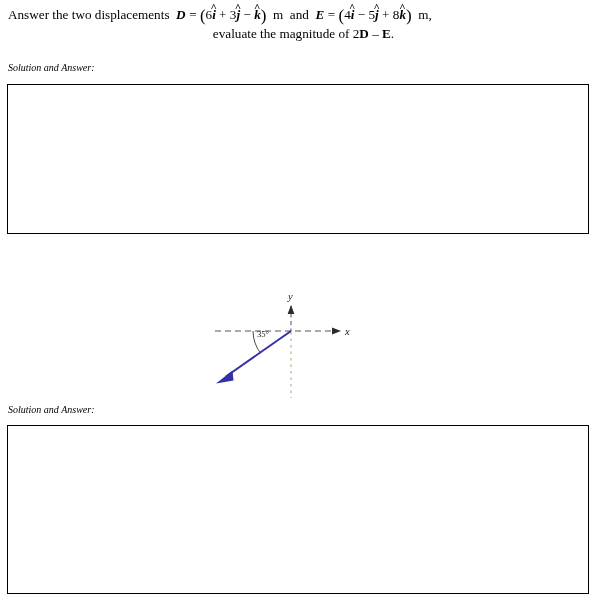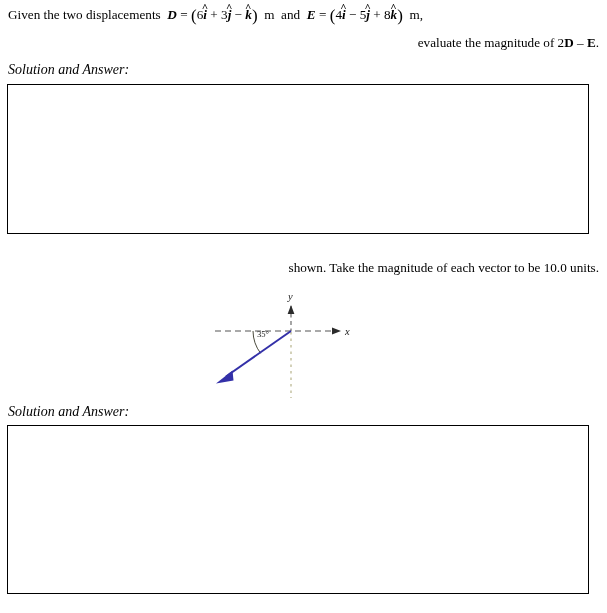--- a/index.html
+++ b/index.html
@@ -27,21 +27,21 @@
     left: 8px;
     width: 591px;
     font-size: 13.2px;
     line-height: 18.5px;
     text-align: justify;
     text-justify: inter-word;
     color: #000;
   }
   #q1-text { top: 6px; }
   #q2-text { top: 250px; }
-  .qtext .lastline { text-align: right; margin-top: 9px; }
+  .qtext .lastline { text-align: center; }
 
   
   .mathvar {
     font-family: "Liberation Serif", "DejaVu Serif", serif;
     font-style: italic;
     font-weight: bold;
     letter-spacing: .2px;
   }
   .mathvar-up {
     font-family: "Liberation Serif", "DejaVu Serif", serif;
@@ -69,21 +69,21 @@
     font-size: 11px;
     font-weight: bold;
     font-style: normal;
   }
   .nowrap { white-space: nowrap; }
 
   
   .sol-label {
     position: absolute;
     left: 8px;
-    font-size: 14px;
+    font-size: 10px;
     font-style: italic;
     color: #000;
     white-space: nowrap;
   }
   #sol-label-1 { top: 62px; }
   #sol-label-2 { top: 404px; }
 
   
   .answer-box {
     position: absolute;
@@ -113,21 +113,21 @@
   }
   #vector-diagram svg { display: block; }
 </style>
 </head>
 <body>
 
 <div class="page">
 
   <div class="qtext" id="q1-text">
     <div>
-      <span>Given  the  two  displacements</span>
+      <span>Answer  the  two  displacements</span>
       <span class="nowrap">
         &nbsp;<span class="mathvar">D</span>
         = <span><span class="paren">(</span>6<span class="ihat">i</span>&nbsp;+ 3<span class="ihat">j</span>&nbsp;− <span class="ihat">k</span><span class="paren">)</span></span>
         &nbsp;<span>m</span>
       </span>
       &nbsp;<span>and</span>&nbsp;
       <span class="nowrap">
         <span class="mathvar">E</span>
         = <span><span class="paren">(</span>4<span class="ihat">i</span>&nbsp;− 5<span class="ihat">j</span>&nbsp;+ 8<span class="ihat">k</span><span class="paren">)</span></span>
         &nbsp;<span>m,</span>
@@ -136,21 +136,20 @@
     <div class="lastline">
       evaluate the magnitude of 2<span class="mathvar-up">D</span> – <span class="mathvar-up">E</span>.
     </div>
   </div>
 
   <div class="sol-label" id="sol-label-1">Solution and Answer:</div>
 
   <div class="answer-box" id="answer-box-1"></div>
 
   <div class="qtext" id="q2-text">
-    <div class="lastline">shown. Take the magnitude of each vector to be 10.0 units.</div>
   </div>
 
   <div id="vector-diagram">
     <svg width="190" height="112" viewBox="0 0 190 112" xmlns="http://www.w3.org/2000/svg">
 
       <line x1="25" y1="43" x2="142" y2="43" stroke="#555555" stroke-width="1.2" stroke-dasharray="6,4"></line>
 
       <polygon points="142,39.4 151,43 142,46.6" fill="#2b2b2b"></polygon>
 
       <text x="155" y="46.5" font-family="Liberation Serif, serif" font-size="10.5" font-style="italic" fill="#1a1a1a">x</text>

